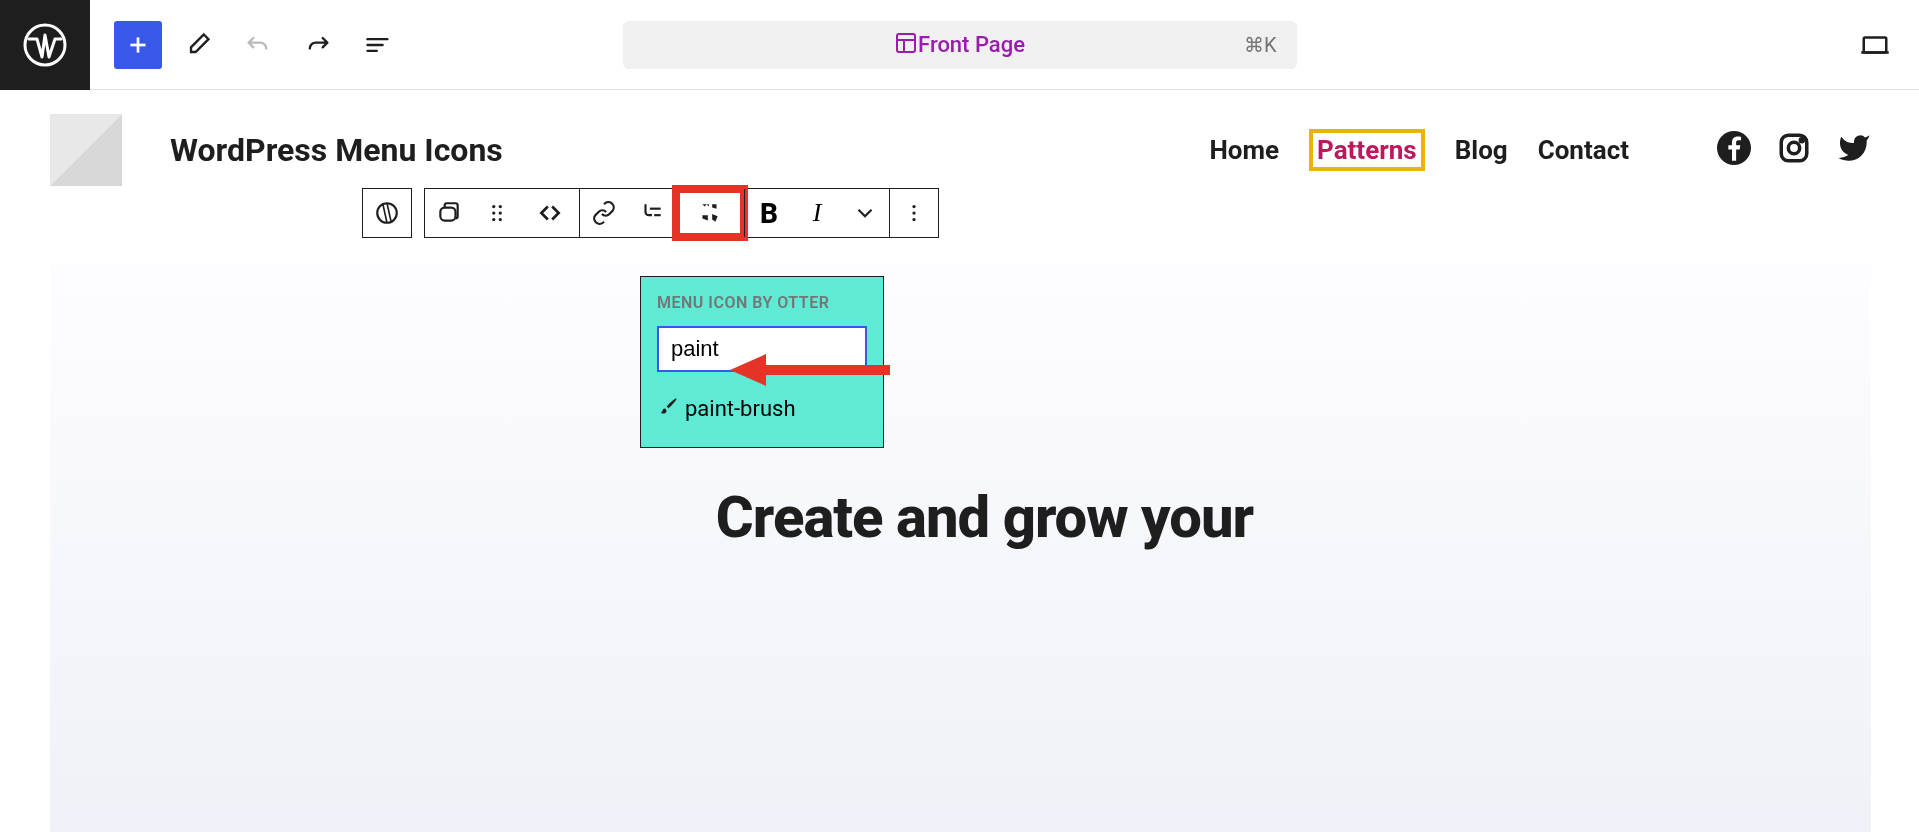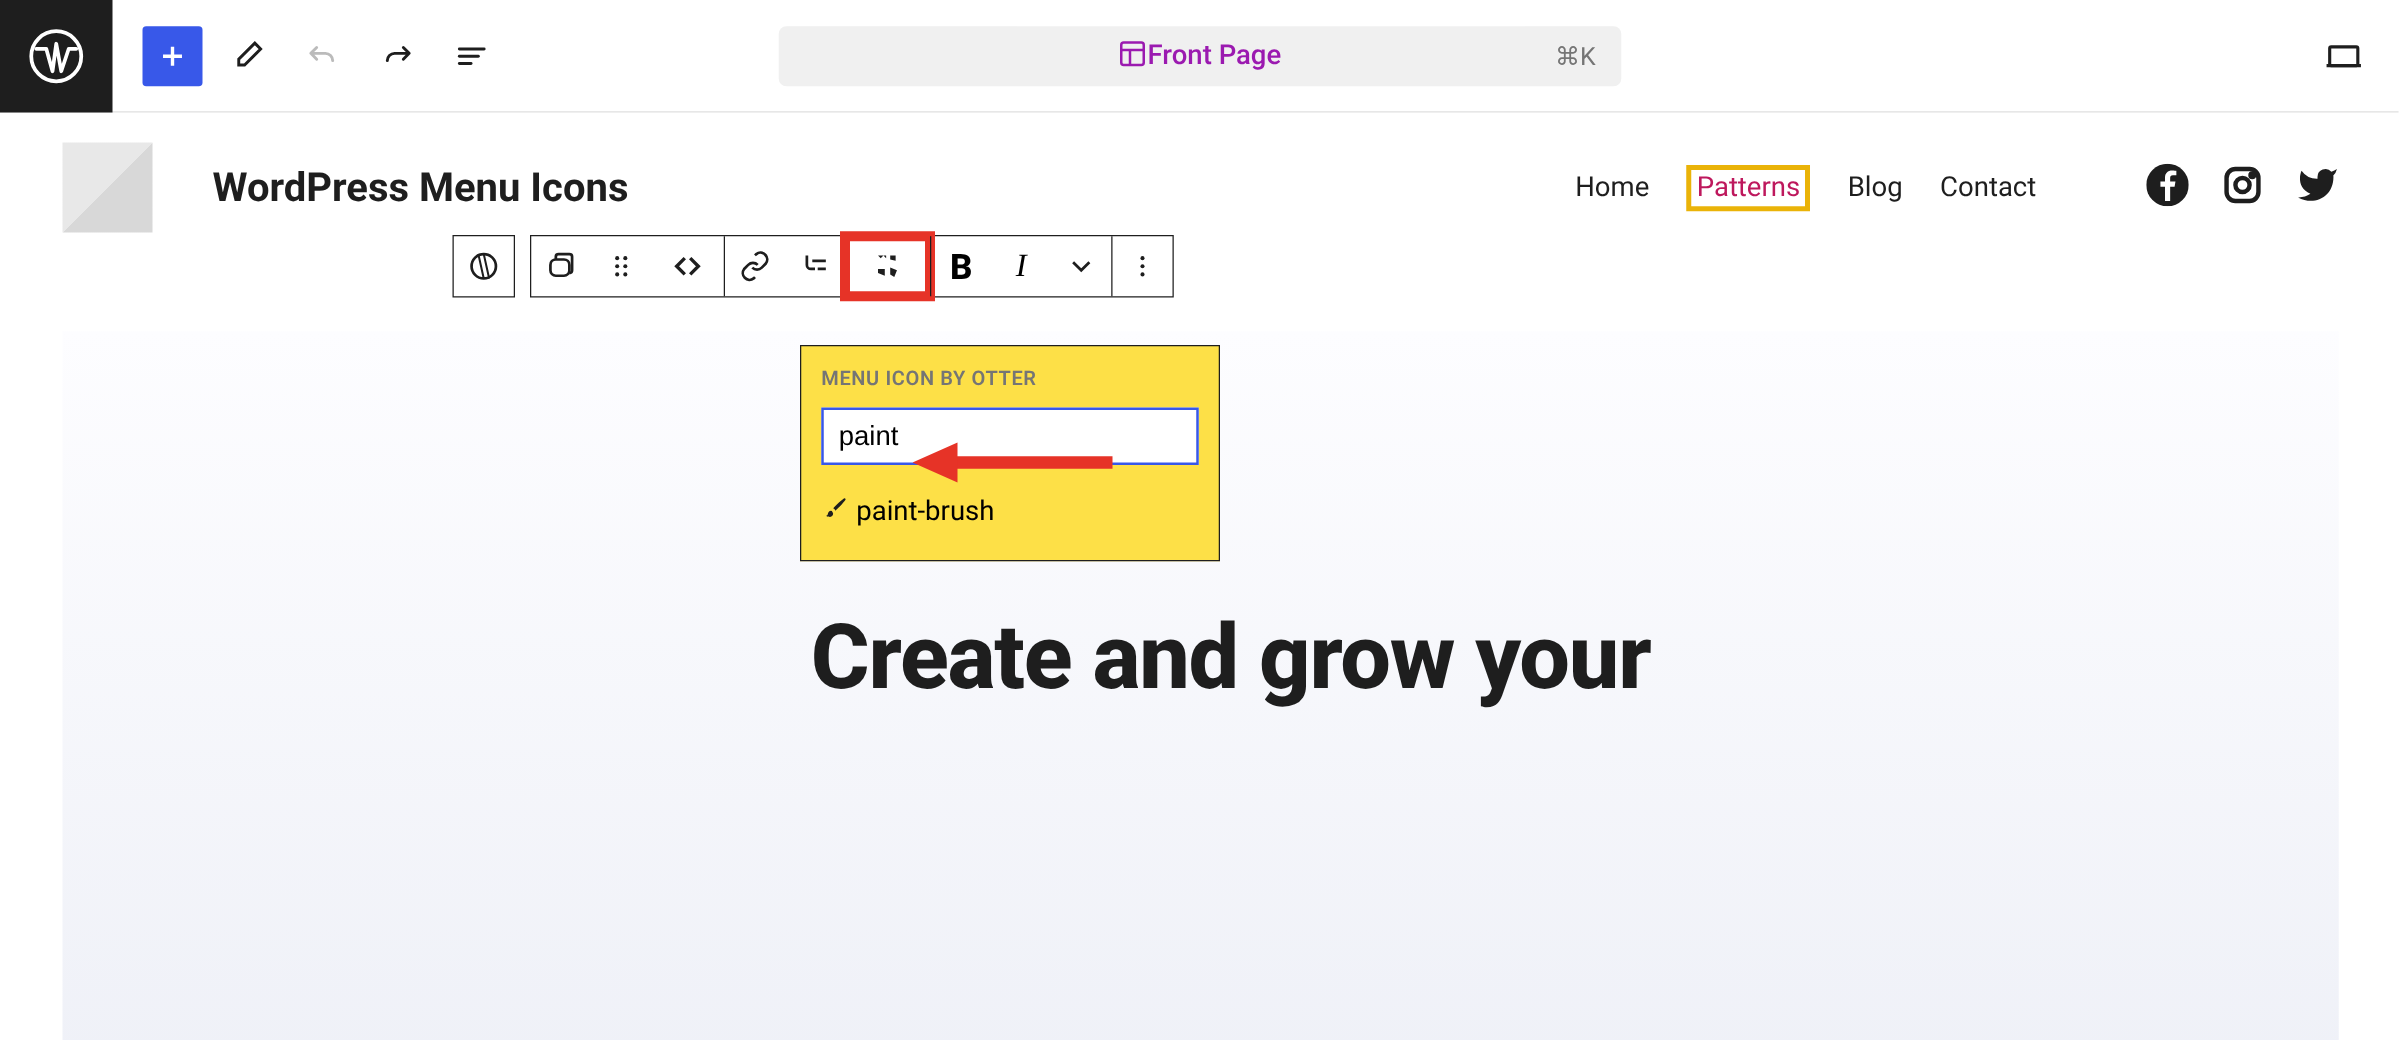--- a/index.html
+++ b/index.html
@@ -20,48 +20,48 @@
     
     .view-btn { position: absolute; right: 20px; width: 48px; height: 48px; display: flex; align-items: center; justify-content: center; cursor: pointer; }
     
     .content { padding: 24px 0 0 50px; position: relative; }
     
     .site-header { display: flex; align-items: center; gap: 48px; padding-right: 48px; }
     .site-logo-placeholder { width: 72px; height: 72px; background: linear-gradient(135deg, #e8e8e8 50%, #d8d8d8 50%); }
     .site-title { font-size: 32px; font-weight: 700; color: #1e1e1e; }
     .nav-spacer { flex: 1; }
     .nav-links { display: flex; gap: 30px; align-items: center; }
-    .nav-link { font-size: 22px; color: #1e1e1e; font-weight: 400; cursor: pointer; }
+    .nav-link { font-size: 26px; color: #1e1e1e; font-weight: 700; cursor: pointer; }
     .nav-link.selected { border: 4px solid #eab308; padding: 2px 4px; color: #be185d; }
     .social-icons { display: flex; gap: 26px; align-items: center; margin-left: 40px; }
     .social-icons svg { width: 34px; height: 34px; }
     
     .block-toolbar { display: flex; position: absolute; left: 362px; top: 98px; }
     .tb-group { display: flex; border: 1.5px solid #1e1e1e; }
     .tb-group.first { margin-right: 12px; }
     .tb-btn { width: 48px; height: 48px; display: flex; align-items: center; justify-content: center; cursor: pointer; }
     .tb-sep { width: 1px; background: #1e1e1e; }
     .tb-btn.highlighted { outline: 8px solid #e63327; outline-offset: -4px; width: 68px; }
     .tb-btn svg { width: 26px; height: 26px; }
     .tb-btn.bold { font-size: 28px; font-weight: 800; }
     .tb-btn.italic { font-size: 26px; font-style: italic; font-family: serif; }
     .tb-btn.dropdown-group { width: 58px; }
     
-    .icon-popover { position: absolute; left: 640px; top: 186px; width: 336px; background: #fde047; border: 1px solid #1e1e1e; padding: 16px; }
+    .icon-popover { position: absolute; left: 640px; top: 186px; width: 244px; background: #5eead4; border: 1px solid #1e1e1e; padding: 16px; }
     .popover-title { font-size: 16px; color: #757575; letter-spacing: 0.5px; font-weight: 600; margin-bottom: 14px; }
     .icon-search { width: 100%; height: 46px; border: 2px solid #3858e9; padding: 0 12px; font-size: 22px; outline: none; font-family: Liberation Sans, sans-serif; }
     .icon-results { margin-top: 14px; }
     .icon-result { display: flex; align-items: center; gap: 6px; padding: 10px 2px; cursor: pointer; font-size: 22px; }
     .icon-result svg { width: 20px; height: 20px; }
     
     .arrow-annotation { position: absolute; left: 730px; top: 260px; pointer-events: none; }
     .arrow-annotation svg { width: 170px; height: 40px; }
     
     .hero { text-align: center; padding-top: 300px; }
-    .hero h1 { font-size: 72px; font-weight: 800; color: #1e1e1e; line-height: 1.1; letter-spacing: -1px; }
+    .hero h1 { font-size: 58px; font-weight: 800; color: #1e1e1e; line-height: 1.1; letter-spacing: -1px; }
     
     .gradient-bg { position: absolute; left: 50px; top: 175px; right: 48px; height: 620px; background: linear-gradient(180deg, #fdfdff 0%, #eef0f7 100%); z-index: -1; }
   </style>
 </head>
 <body>
 
 <div class="top-bar">
   <div class="wp-logo">
     <svg viewBox="0 0 24 24" fill="none" stroke="currentColor" stroke-width="1.5">
         <circle cx="12" cy="12" r="10"></circle>

